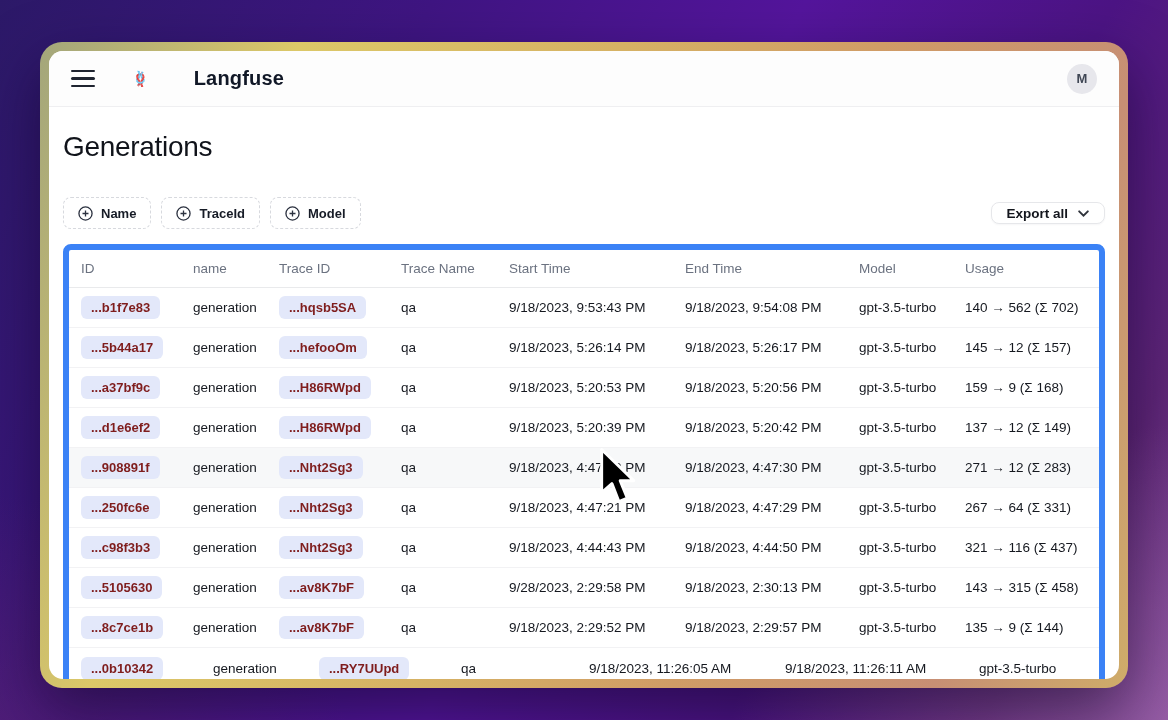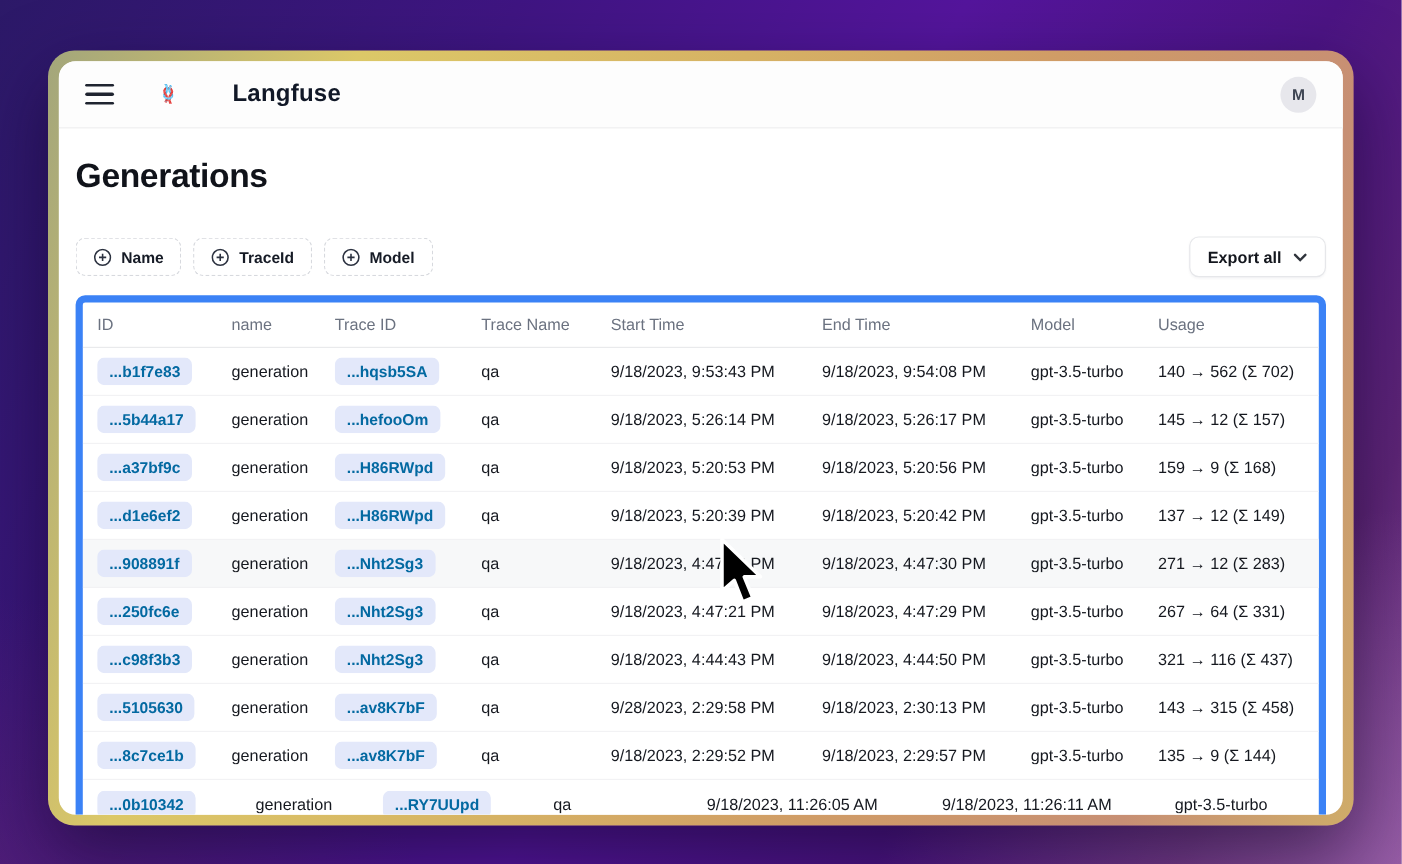--- a/index.html
+++ b/index.html
@@ -38,33 +38,33 @@
   .brand-name { font-size: 20px; font-weight: 700; color: #111827; letter-spacing: 0.2px; padding-left: 36px; }
   .spacer { flex: 1; }
   .avatar {
     width: 30px; height: 30px; border-radius: 50%; background: #e7e7ec;
     display: flex; align-items: center; justify-content: center;
     font-size: 13px; font-weight: 600; color: #3f4654; cursor: pointer;
   }
 
   
   .main { flex: 1; padding: 0 14px; overflow: hidden; }
-  .page-title { margin-top: 24px; font-size: 28px; font-weight: 700; color: #10131a; letter-spacing: -0.3px; }
+  .page-title { margin-top: 24px; font-size: 28px; font-weight: 400; color: #10131a; letter-spacing: -0.3px; }
 
   .controls-row { margin-top: 34px; display: flex; align-items: center; gap: 10px; }
   .filter-btn {
     display: inline-flex; align-items: center; gap: 8px;
     height: 32px; padding: 0 14px; background: #fff;
     border: 1.5px dashed #d7d9de; border-radius: 8px;
     font-size: 13px; font-weight: 600; color: #161b26; cursor: pointer;
   }
   .plus-icon { width: 15px; height: 15px; color: #2c3240; }
   .export-btn {
     margin-left: auto; display: inline-flex; align-items: center; gap: 9px;
-    height: 34px; padding: 0 14px; background: #fff;
+    height: 22px; padding: 0 14px; background: #fff;
     border: 1px solid #e6e7ea; border-radius: 8px;
     font-size: 13.5px; font-weight: 600; color: #13161d; cursor: pointer;
     box-shadow: 0 1px 2px rgba(16,24,40,0.04);
   }
   .chevron-icon { width: 13px; height: 13px; color: #30343c; }
 
   
   .table-card {
     margin-top: 15px; border: 6px solid #3b82f6; border-radius: 8px;
     background: #fff; overflow: hidden;
@@ -75,21 +75,21 @@
     align-items: center; padding: 0 12px;
   }
   .thead { height: 38px; border-bottom: 1px solid #e9eaec; }
   .th { font-size: 13.5px; font-weight: 500; color: #6b7280; }
   .row { height: 40px; border-bottom: 1px solid #f2f2f4; cursor: pointer; }
   .row:last-child { border-bottom: none; gap: 20px; }
   .row.hover { background: #f7f8f9; }
   .td { font-size: 13.5px; color: #15181f; white-space: nowrap; overflow: hidden; }
   .pill {
     display: inline-block; padding: 4px 10px; border-radius: 6px;
-    background: #e3e8fa; color: #0369a1; font-size: 13px; font-weight: 600;
+    background: #e3e8fa; color: #7f1d1d; font-size: 13px; font-weight: 600;
     cursor: pointer;
   }
   .td-cell { padding-right: 8px; }
 
   
   .cursor { position: absolute; left: 598px; top: 447px; width: 44px; height: 60px; pointer-events: none; z-index: 50; }
 </style>
 </head>
 <body>
 

